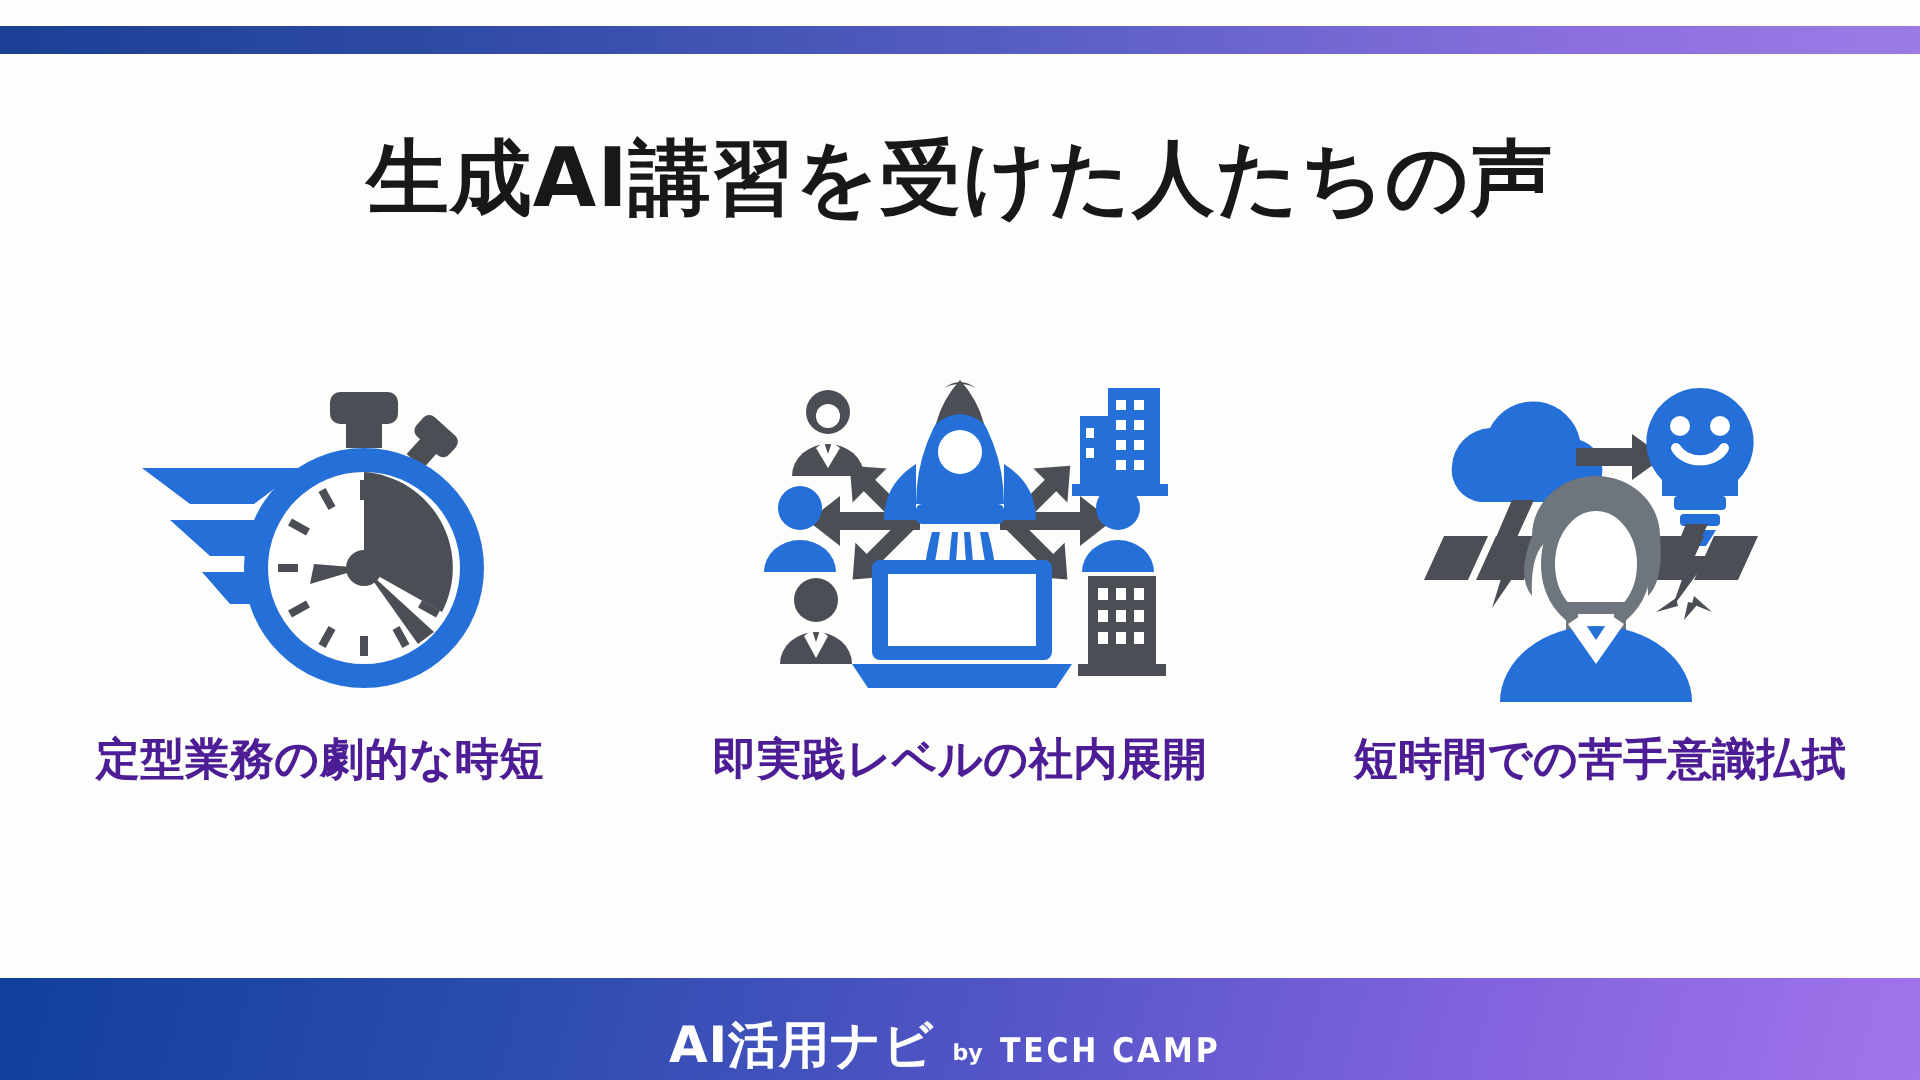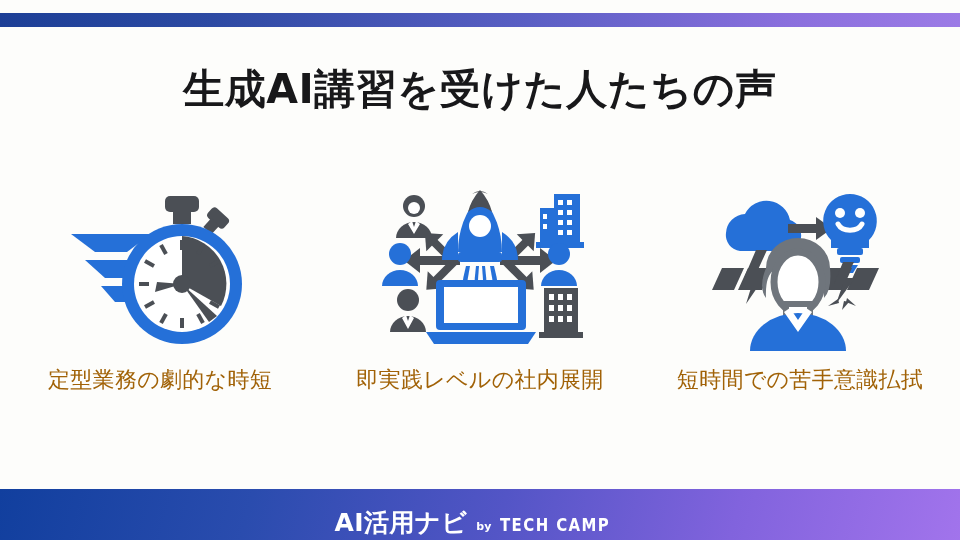--- a/index.html
+++ b/index.html
@@ -72,22 +72,22 @@
   .icon-box {
     width: 200px;
     height: 170px;
     display: flex;
     align-items: center;
     justify-content: center;
   }
   .caption {
     margin-top: 12px;
     font-size: 22px;
-    font-weight: 400;
-    color: #a16207;
+    font-weight: 700;
+    color: #4c1d95;
     letter-spacing: 0.3px;
     white-space: nowrap;
     text-align: center;
   }
 
   
   .footer-bar {
     position: absolute;
     left: 0;
     bottom: 0;

